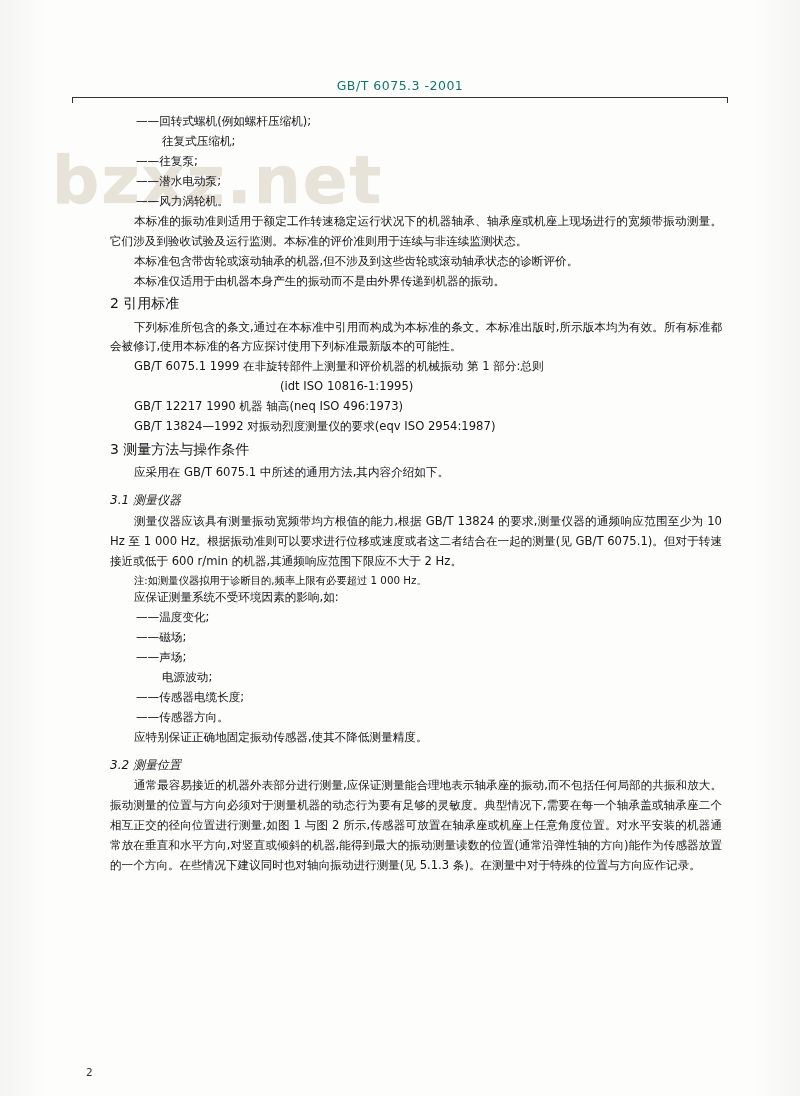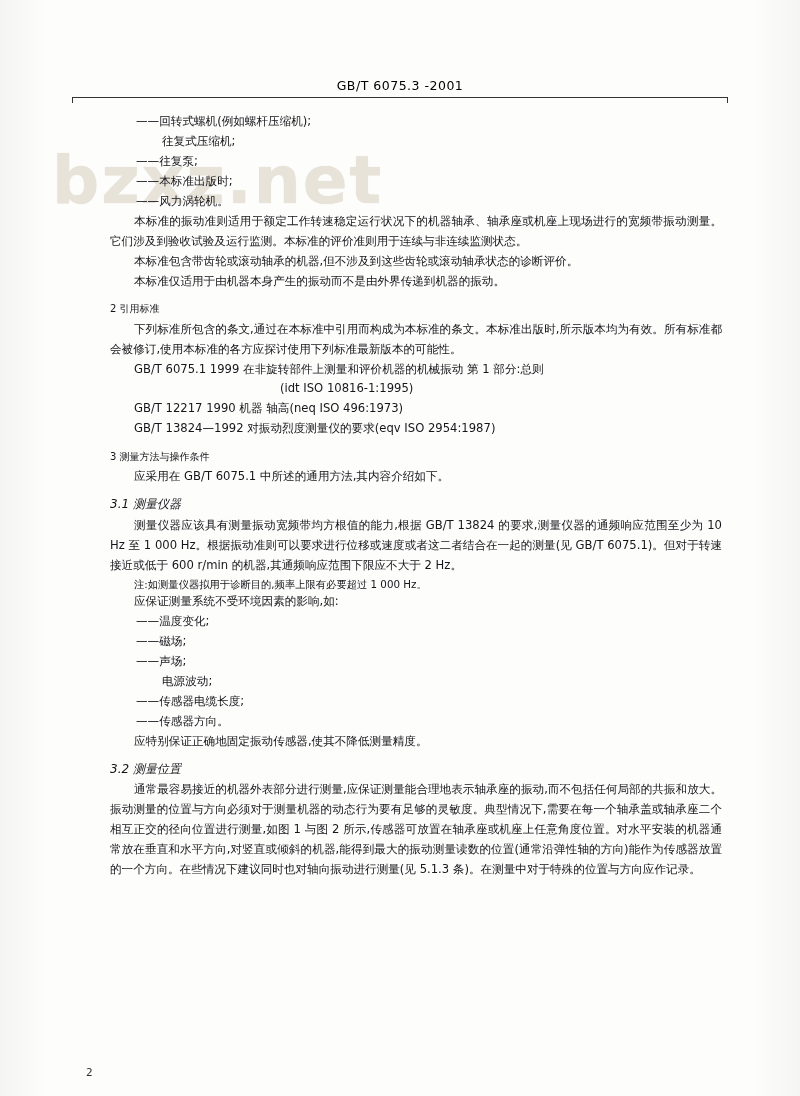--- a/index.html
+++ b/index.html
@@ -48,21 +48,21 @@
     z-index: 2;
   }
   .header {
     position: absolute;
     top: 78px;
     left: 0;
     right: 0;
     text-align: center;
     font-size: 12.5px;
     letter-spacing: 0.5px;
-    color: #000000;
+    color: #0f766e;
   }
   .header-rule {
     position: absolute;
     top: 97px;
     left: 72px;
     right: 72px;
     border-top: 1px solid #333;
   }
   .header-rule::before {
     content: "";
@@ -94,23 +94,22 @@
   .dash {
     padding-left: 26px;
   }
   .nodash {
     padding-left: 52px;
   }
   .indent {
     text-indent: 24px;
   }
   .section-title {
-    margin-top: 9px;
     margin-bottom: 2px;
-    font-size: 10px;
+    font-size: 14px;
   }
   .sub-title {
     margin-top: 7px;
     margin-bottom: 1px;
     font-size: 12px;
     font-style: italic;
   }
   .std-line {
     padding-left: 24px;
   }
@@ -141,21 +140,21 @@
   <div class="content">
 
     <div class="header">GB/T 6075.3 -2001</div>
     <div class="header-rule"></div>
 
     <div class="body-block">
 
       <p class="dash">——回转式螺机(例如螺杆压缩机);</p>
       <p class="nodash">往复式压缩机;</p>
       <p class="dash">——往复泵;</p>
-      <p class="dash">——本标准出版时;</p>
+      <p class="dash">——潜水电动泵;</p>
       <p class="dash">——风力涡轮机。</p>
 
       <p class="indent">本标准的振动准则适用于额定工作转速稳定运行状况下的机器轴承、轴承座或机座上现场进行的宽频带振动测量。它们涉及到验收试验及运行监测。本标准的评价准则用于连续与非连续监测状态。</p>
       <p class="indent">本标准包含带齿轮或滚动轴承的机器,但不涉及到这些齿轮或滚动轴承状态的诊断评价。</p>
       <p class="indent">本标准仅适用于由机器本身产生的振动而不是由外界传递到机器的振动。</p>
 
       <p class="section-title">2  引用标准</p>
       <p class="indent">下列标准所包含的条文,通过在本标准中引用而构成为本标准的条文。本标准出版时,所示版本均为有效。所有标准都会被修订,使用本标准的各方应探讨使用下列标准最新版本的可能性。</p>
 
       <p class="std-line">GB/T 6075.1  1999   在非旋转部件上测量和评价机器的机械振动  第 1 部分:总则</p>

